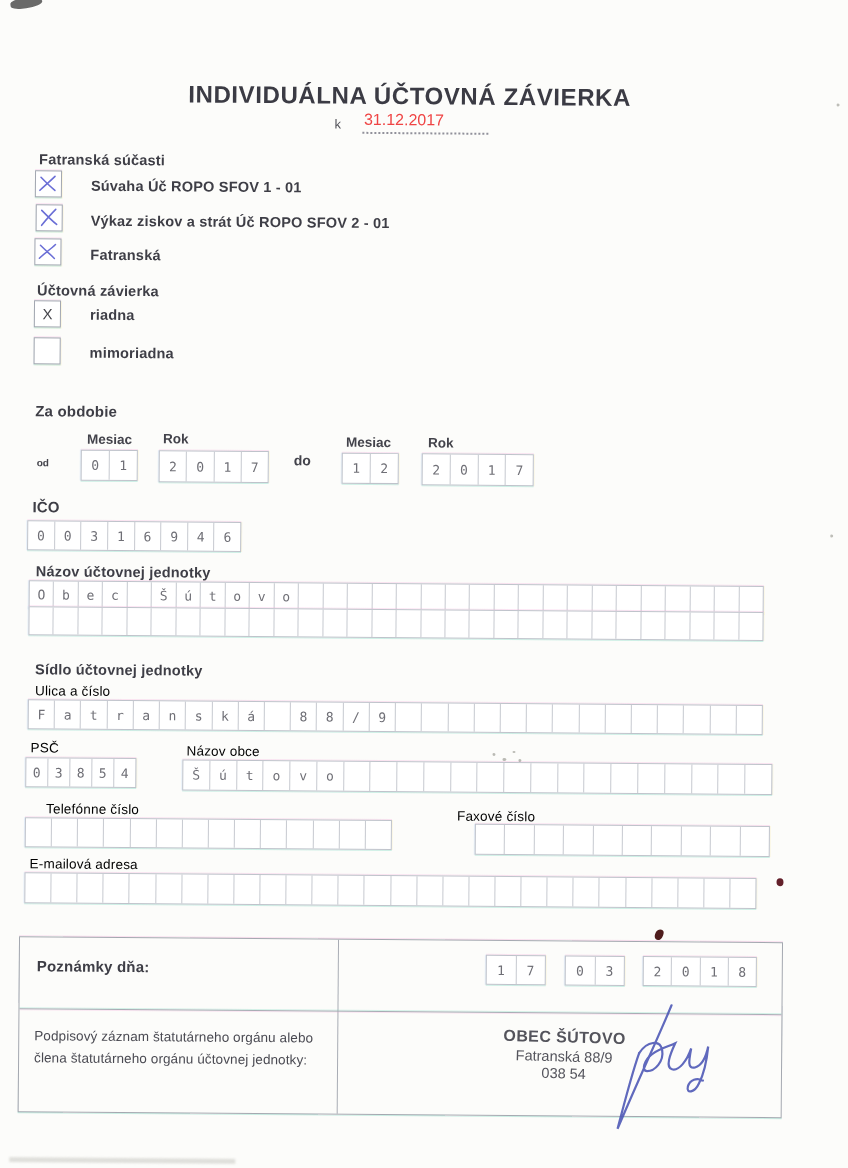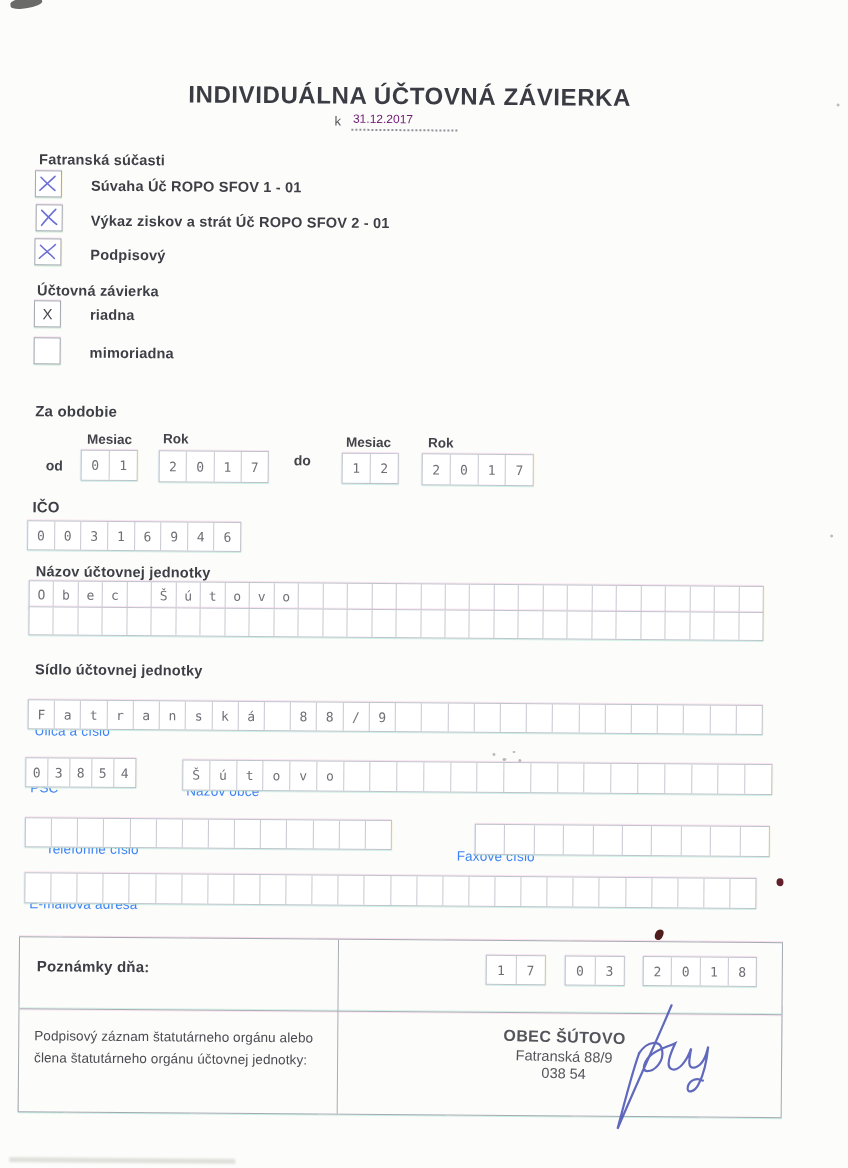--- a/index.html
+++ b/index.html
@@ -1,29 +1,29 @@
 <!DOCTYPE html>
 <html><head>
 <meta charset="utf-8">
 <style>
   html,body{margin:0;padding:0;width:848px;height:1168px;overflow:hidden;
     background:#fcfcfa;font-family:"Liberation Sans",sans-serif;}
   .page{position:absolute;left:0;top:0;width:848px;height:1168px;
     transform:rotate(.45deg);transform-origin:0 560px;}
   
   .h{position:absolute;font-weight:bold;font-size:14.5px;color:#3e3e46;letter-spacing:.2px;}
-  .sub{position:absolute;font-weight:normal;font-size:13.5px;color:#3b82f6;letter-spacing:.2px;margin-top:40px;}
+  .sub{position:absolute;font-weight:normal;font-size:13.5px;color:#000000;letter-spacing:.2px;}
   .small-b{position:absolute;font-weight:bold;font-size:13.5px;color:#43434b;}
   
   .title{position:absolute;top:79px;left:0;width:812px;text-align:center;
     font-weight:bold;font-size:24px;letter-spacing:.6px;color:#3b3b44;}
   .kline{position:absolute;left:331px;top:108px;font-size:13px;color:#55555c;}
   .kline .k{display:inline-block;vertical-align:bottom;padding-bottom:2px;}
-  .kline .kdate{display:inline-block;margin-left:10px;padding:0 44px 3px 2px;
-    border-bottom:2px dotted #90909a;font-size:12px;color:#701a75;}
+  .kline .kdate{display:inline-block;margin-left:21px;padding:0 44px 3px 2px;
+    border-bottom:2px dotted #90909a;font-size:16px;color:#ef4444;}
   
   .cb{position:absolute;width:25px;height:25px;background:#fff;border:1.5px solid #a2a7b0;
     box-shadow:0 -1px 0 rgba(244,158,220,.30),0 1px 0 rgba(110,214,188,.38),1px 1px 0 rgba(250,235,160,.28);}
   .cb svg{position:absolute;left:1px;top:1px;}
   .cb .xprint{position:absolute;left:0;top:0;width:100%;height:100%;display:flex;
     align-items:center;justify-content:center;font-size:15px;font-weight:normal;color:#46464c;}
   
   .cellrow{position:absolute;display:flex;background:#fff;border:1px solid #bfc3cb;
     box-shadow:0 -1px 0 rgba(246,160,215,.28),0 1px 0 rgba(115,215,190,.34),
       1px 0 0 rgba(250,235,160,.25),-1px 0 0 rgba(160,200,250,.22);}
@@ -80,38 +80,38 @@
       <path d="M4,4 C9,9 14,14 19,18 M18,3 C13,8 8,14 4,19" stroke="#6b6fd6" stroke-width="1.6" fill="none" stroke-linecap="round"></path>
     </svg>
   </span>
   <div class="h" style="left:88px;top:212px">Výkaz ziskov a strát Úč ROPO SFOV 2 - 01</div>
 
   <span class="cb" style="left:32px;top:238px">
     <svg width="22" height="22" viewBox="0 0 22 22">
       <path d="M4,5 C9,10 14,14 18,18 M19,4 C14,9 8,13 3,18" stroke="#6b6fd6" stroke-width="1.5" fill="none" stroke-linecap="round"></path>
     </svg>
   </span>
-  <div class="h" style="left:88px;top:246px">Podpisový</div>
+  <div class="h" style="left:88px;top:246px">Fatranská</div>
 
   <div class="h" style="left:35px;top:282px">Účtovná závierka</div>
 
   <span class="cb" style="left:32px;top:300px">
     <span class="xprint">X</span>
   </span>
   <div class="h" style="left:88px;top:306px">riadna</div>
 
   <span class="cb" style="left:32px;top:337px">
     <span class="xprint"></span>
   </span>
   <div class="h" style="left:88px;top:344px">mimoriadna</div>
 
   <div class="h" style="left:34px;top:402px;font-size:15px">Za obdobie</div>
   <div class="small-b" style="left:86px;top:431px">Mesiac</div>
   <div class="small-b" style="left:162px;top:430px">Rok</div>
-  <div class="small-b" style="left:45px;top:457px;font-size:14px">od</div>
+  <div class="small-b" style="left:36px;top:457px;font-size:10px">od</div>
   <div class="cellrow" style="left:80px;top:449px;width:55px;height:29px">
       <span class="cell">0</span>
       <span class="cell">1</span>
     </div>
   <div class="cellrow" style="left:158px;top:449px;width:108px;height:30px">
       <span class="cell">2</span>
       <span class="cell">0</span>
       <span class="cell">1</span>
       <span class="cell">7</span>
     </div>

